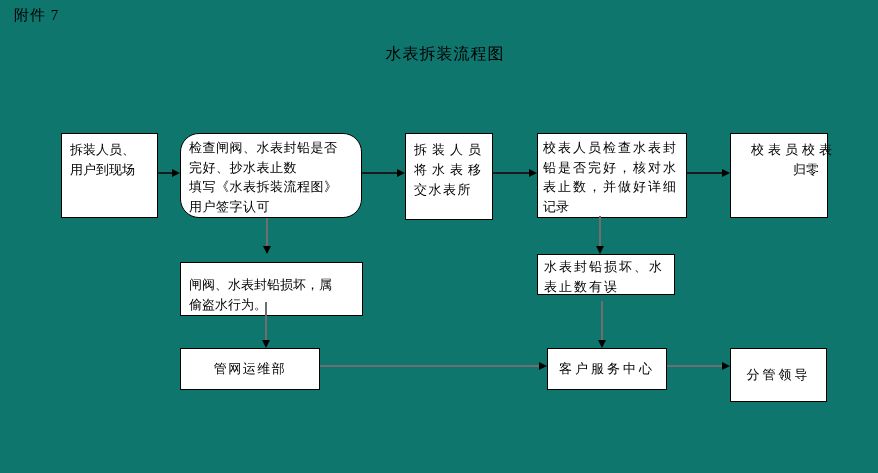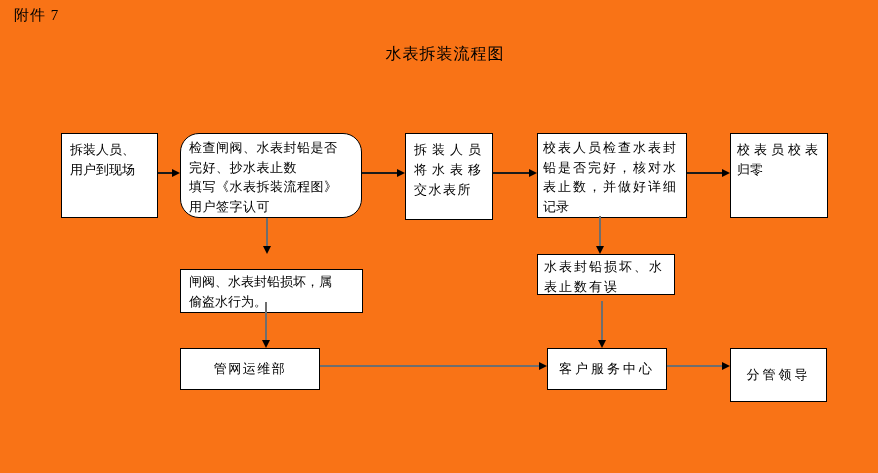--- a/index.html
+++ b/index.html
@@ -1,36 +1,36 @@
 <!DOCTYPE html>
 <html lang="zh"><head>
 <meta charset="utf-8">
 <style>
   html,body{margin:0;padding:0;background:#fff;}
   body{font-family:"Liberation Serif","DejaVu Serif",serif;color:#000;}
-  #page{position:relative;width:878px;height:473px;background:#f97316;overflow:hidden;}
+  #page{position:relative;width:878px;height:473px;background:#0f766e;overflow:hidden;}
 
   .attachment{position:absolute;left:14px;top:6px;font-size:15px;letter-spacing:1px;}
   .title{position:absolute;left:12px;right:0;top:44px;text-align:center;font-size:16px;letter-spacing:1px;}
 
   .box{
     position:absolute;box-sizing:border-box;background:#fff;
     border:1.5px solid #000;font-size:13px;line-height:20px;
     padding:4px 8px;
   }
   .box .ln{white-space:nowrap;}
   .box.center{display:flex;align-items:center;justify-content:center;padding:0;text-align:center;}
 
   
   .b-arrive   {left:61px;  top:133px; width:97px;  height:85px; padding-top:6px;}
   .b-check    {left:180px; top:133px; width:182px; height:85px; line-height:19.5px;border-radius:19px;}
   .b-transfer {left:405px; top:133px; width:88px;  height:87px; padding-top:6px;}
   .b-inspect  {left:537px; top:133px; width:150px; height:85px; line-height:19.5px; padding-left:5px;}
-  .b-reset    {left:730px; top:133px; width:98px;  height:85px; padding-top:6px; padding-left:6px;}
-  .b-theft    {left:180px; top:269px; width:183px; height:44px; padding-top:2px;}
+  .b-reset    {left:730px; top:133px; width:98px;  height:85px; padding-top:6px; padding-left:20px;text-align:right;}
+  .b-theft    {left:180px; top:262px; width:183px; height:54px; padding-top:12px;}
   .b-damaged  {left:537px; top:254px; width:138px; height:41px; padding-top:2px; padding-left:6px;}
   .b-pipeline {left:180px; top:348px; width:140px; height:42px;}
   .b-service  {left:547px; top:348px; width:120px; height:42px;}
   .b-leader   {left:730px; top:348px; width:97px;  height:54px;}
 
   
   .b-transfer .ln:nth-child(-n+2){letter-spacing:5px;}
   .b-transfer .ln:nth-child(3){letter-spacing:1.5px;}
   .b-inspect .ln:not(:last-child){letter-spacing:2px;}
   .b-reset .ln:first-child{letter-spacing:4px;}

